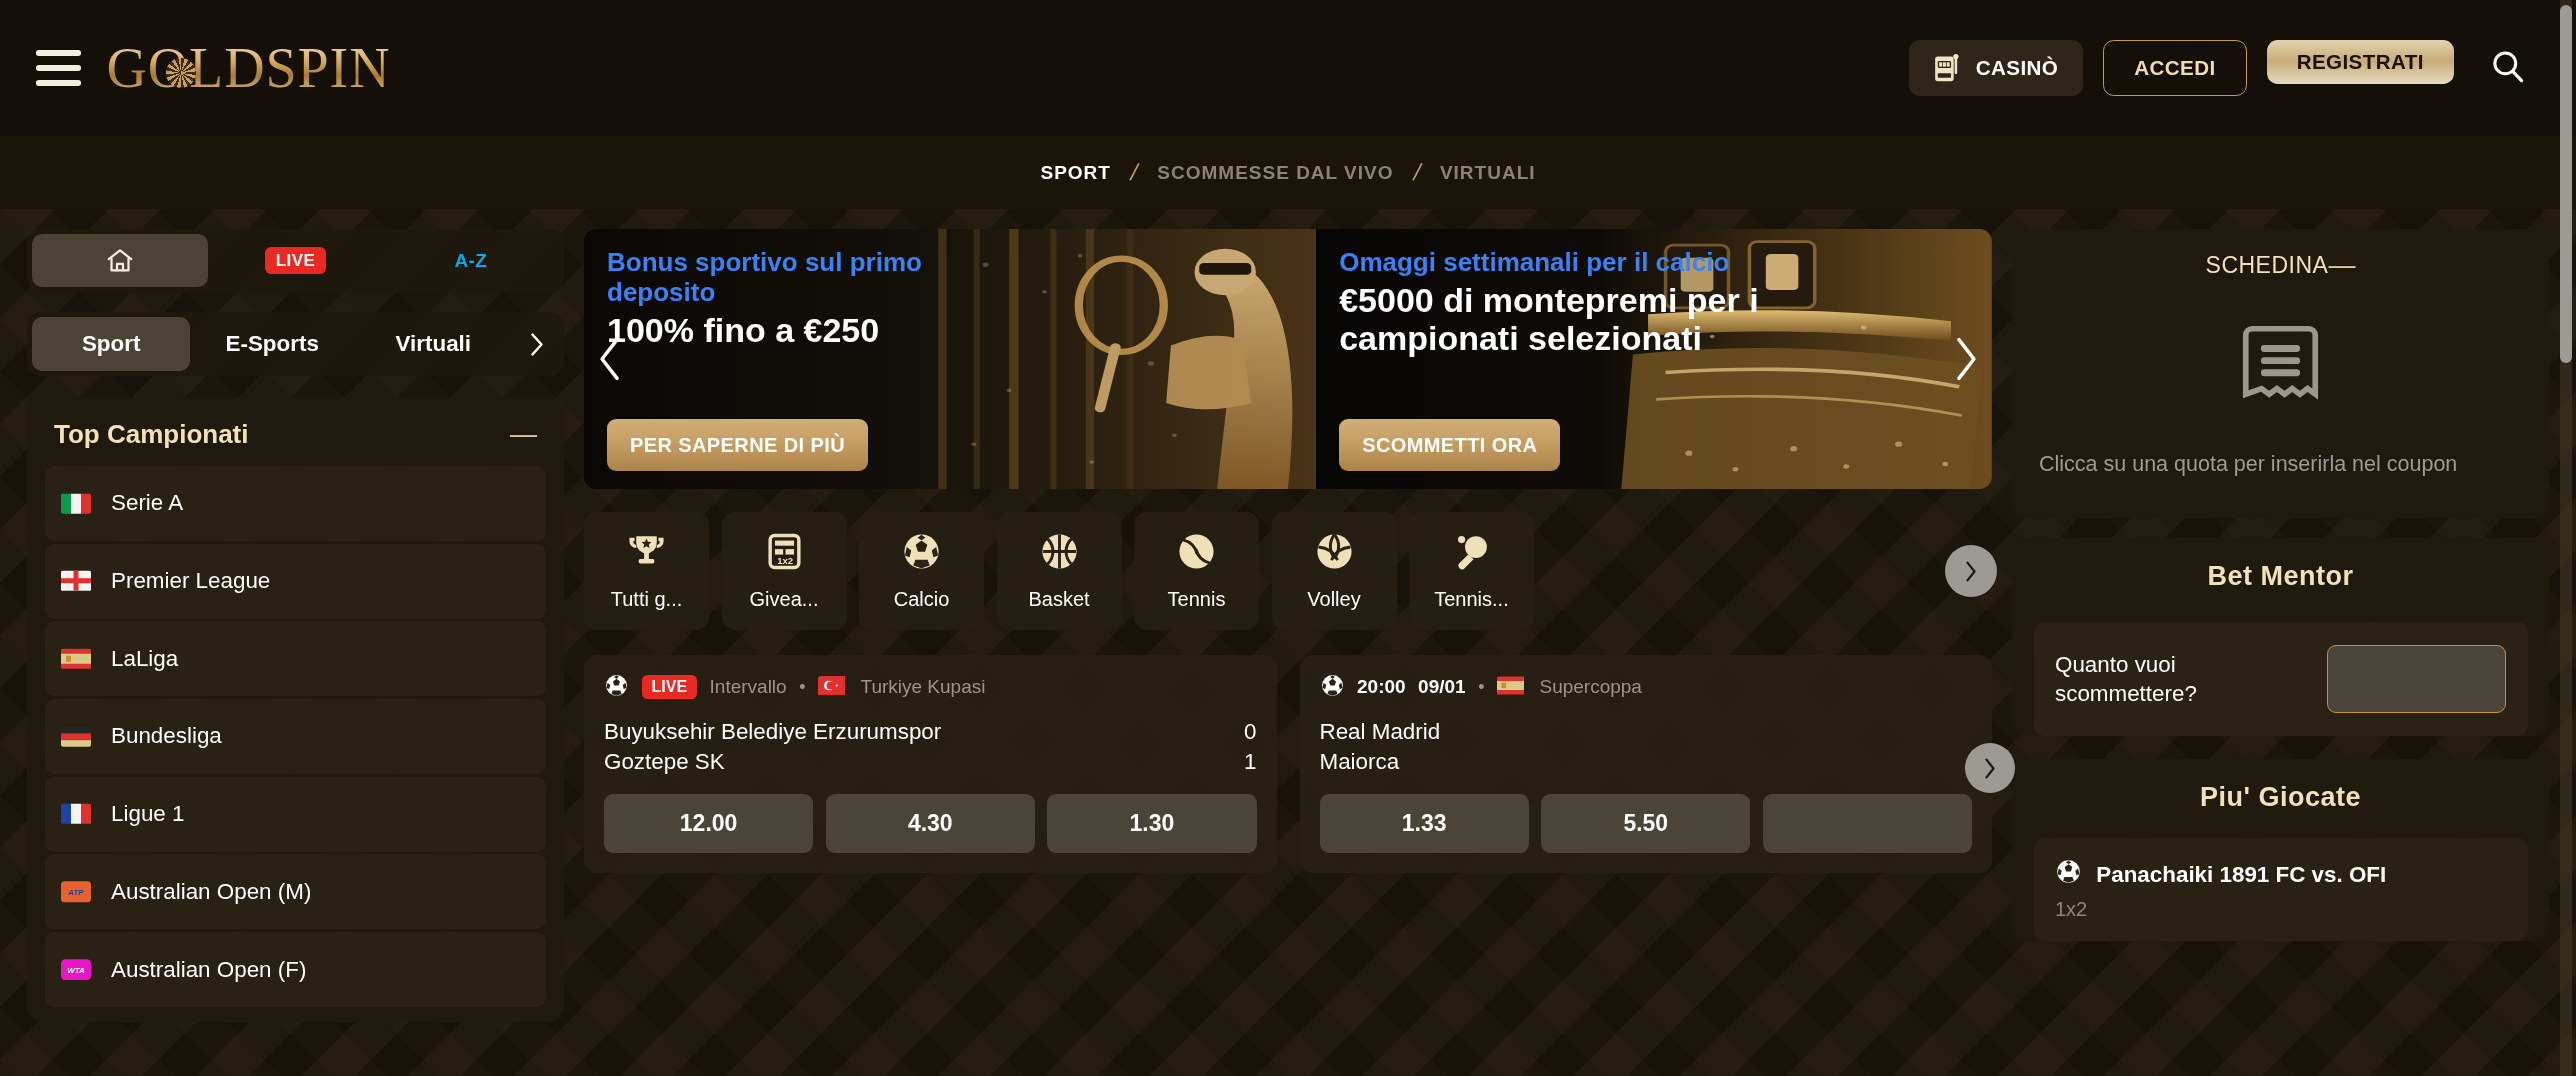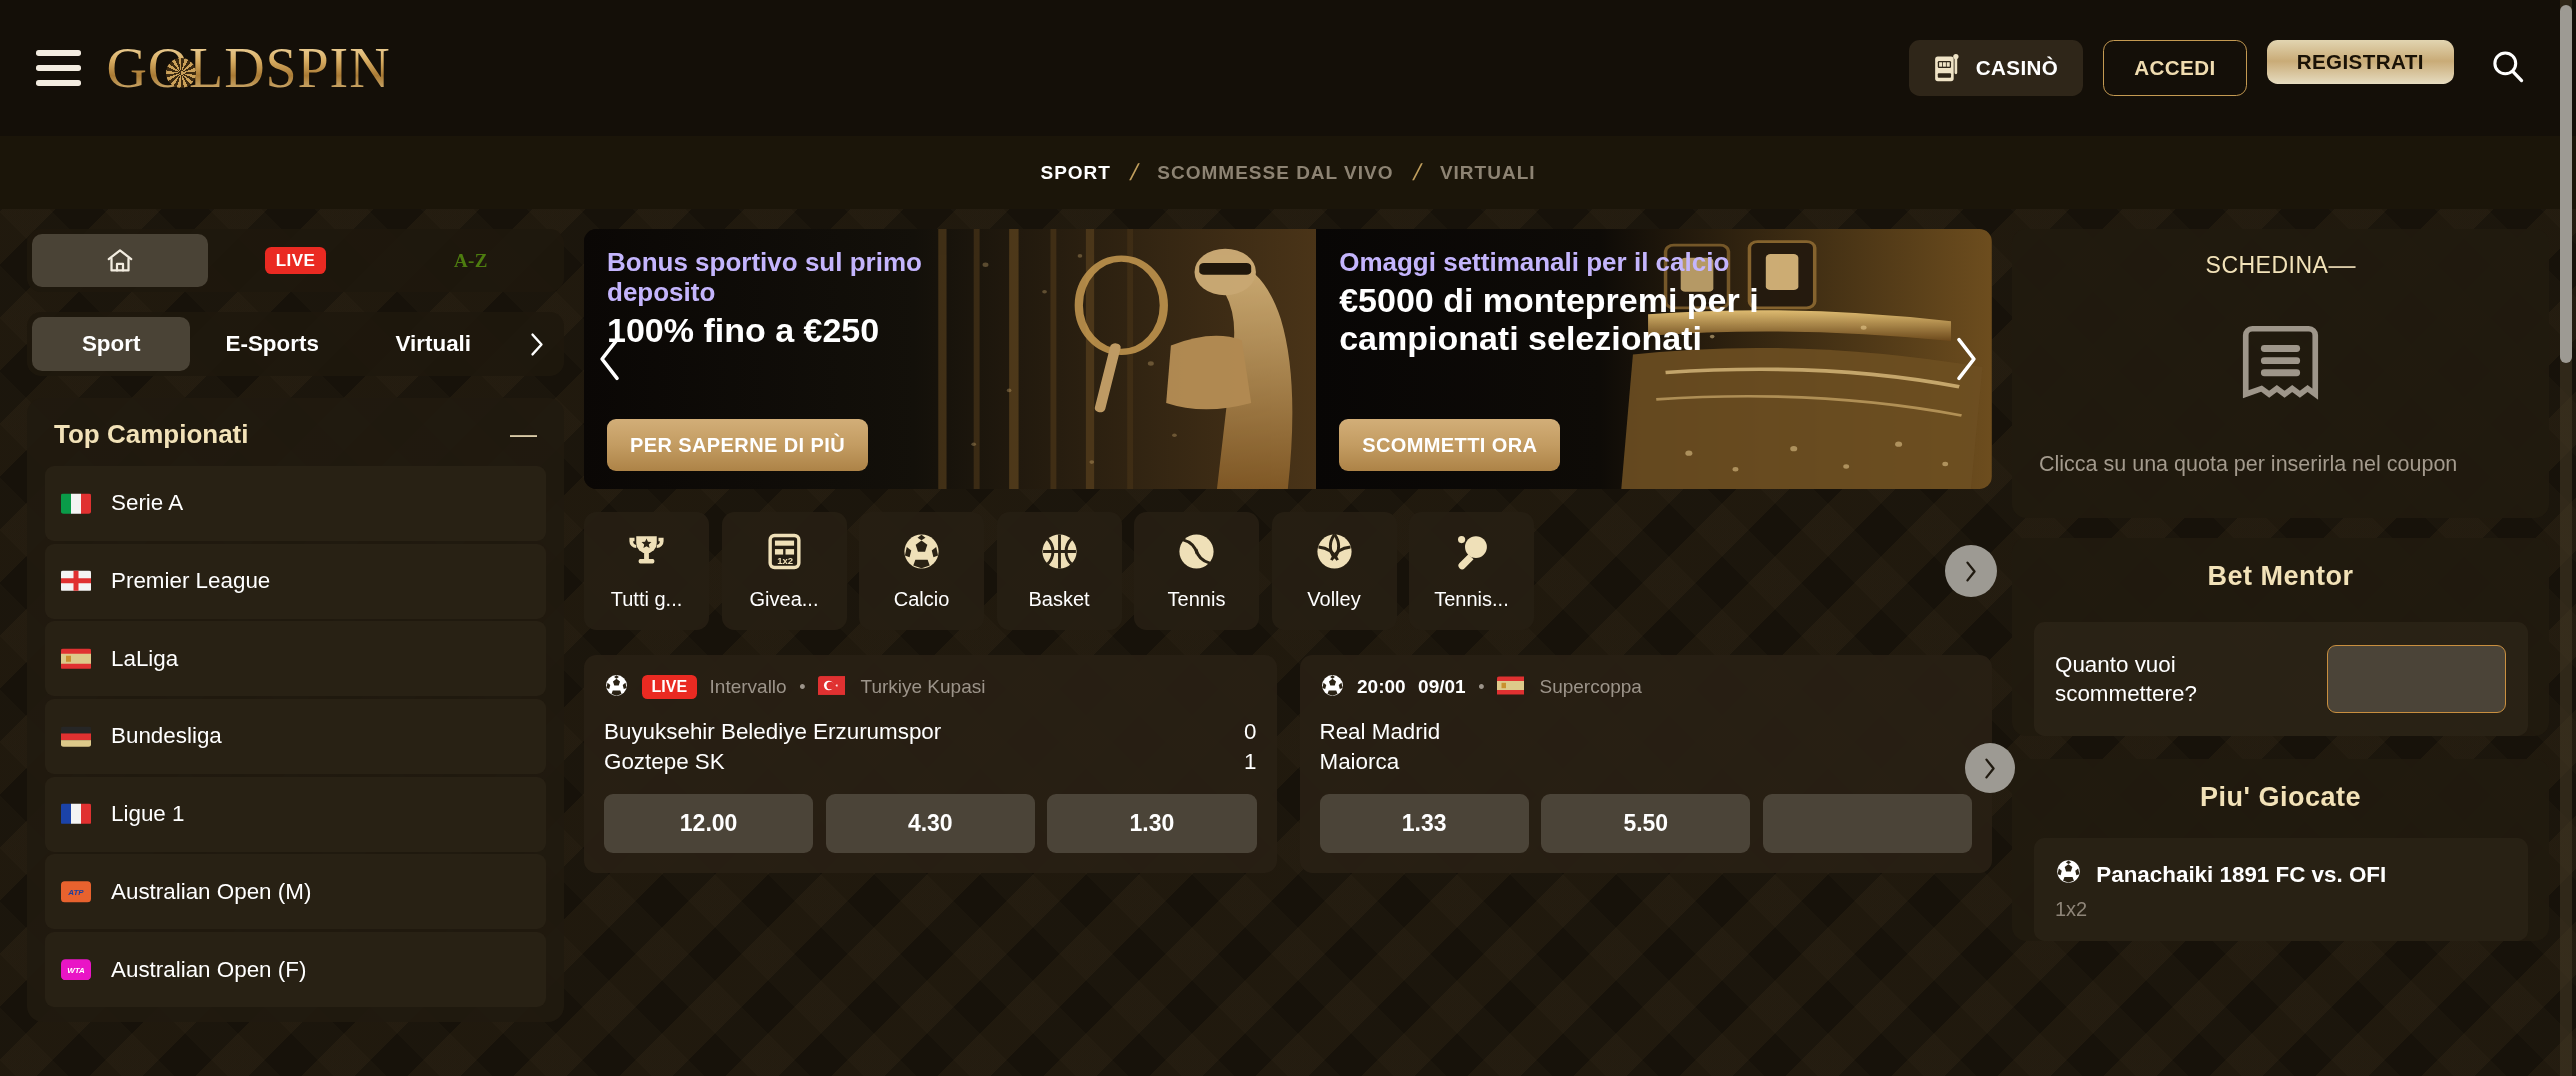--- a/index.html
+++ b/index.html
@@ -94,21 +94,21 @@
   .col-right { width: 537px; flex:none; }
 
   
   .icon-tabs {
     display:flex; align-items:center; background: rgba(30,24,13,.92);
     border-radius: 14.3px; height: 63px; padding: 5.4px; margin-bottom: 20px;
   }
   .icon-tab { flex:1; height:100%; border-radius: 10px; display:flex; align-items:center; justify-content:center; cursor:pointer; }
   .icon-tab.active { background: #4a4336; }
   .live-badge { background:#ea2a22; color:#fff; font-size:17px; font-weight:800; letter-spacing:0.4px; padding: 3.6px 10.7px; border-radius: 6.3px; }
-  .az { color:#4d7c0f; font-size:19px; font-weight:700; letter-spacing:0.4px;font-family:Liberation Serif, serif; }
+  .az { color:#0ea5e9; font-size:19px; font-weight:700; letter-spacing:0.4px; }
 
   .text-tabs {
     display:flex; align-items:center; background: rgba(30,24,13,.92);
     border-radius: 14.3px; height: 64px; padding: 5.4px; margin-bottom: 21.5px; gap: 3.6px;
   }
   .text-tab { flex:1; height:100%; border-radius:10px; display:flex; align-items:center; justify-content:center; color:#fff; font-size:22.4px; font-weight:700; cursor:pointer; white-space:nowrap; overflow:hidden; }
   .text-tab.active { background:#4a4336; }
   .tabs-chev { width:43px; display:flex; align-items:center; justify-content:center; color:#fff; font-size:25px; cursor:pointer; flex:none; }
 
   .leagues { background: rgba(32,26,15,.93); border-radius: 16px; padding: 16px 18px 12.5px; }
@@ -119,21 +119,21 @@
   .league-row span.lbl { color:#fff; font-size: 22.4px; }
   .flag { width:30px; height:21.5px; border-radius:2.7px; flex:none; overflow:hidden; display:block; }
 
   
   .carousel { position: relative; display:flex; height: 260px; border-radius: 12.5px; overflow:hidden; }
   .slide { position:relative; overflow:hidden; }
   .slide.a { width: 52%; background: #0c0805; }
   .slide.b { width: 48%; background: #0a0705; }
   .slide-art { position:absolute; inset:0; }
   .slide-inner { position:relative; z-index:3; padding: 18px 23px; height:100%; display:flex; flex-direction:column; }
-  .slide-sub { color:#c4b5fd; font-size:26px; font-weight:800; line-height:1.17; max-width: 421px; }
+  .slide-sub { color:#3b82f6; font-size:26px; font-weight:800; line-height:1.17; max-width: 421px; }
   .slide-title { color:#fff; font-size: 34px; font-weight: 800; line-height:1.12; margin-top: 3.6px; max-width: 421px; }
   .slide-cta {
     margin-top:auto; align-self:flex-start;
     background: linear-gradient(180deg,#d2ae78 0%,#c39c62 50%,#ad8347 100%);
     color:#fff; font-size:20px; font-weight:700; letter-spacing:0.4px;
     padding: 14.3px 23px; border-radius:9px; border:none; cursor:pointer;
     font-family:"Liberation Sans", sans-serif;
   }
   .car-arrow { position:absolute; top:50%; transform:translateY(-50%); z-index:6; color:#fff; font-size:0; cursor:pointer; background:none; border:none; }
   .car-arrow.left { left: 10.7px; }

